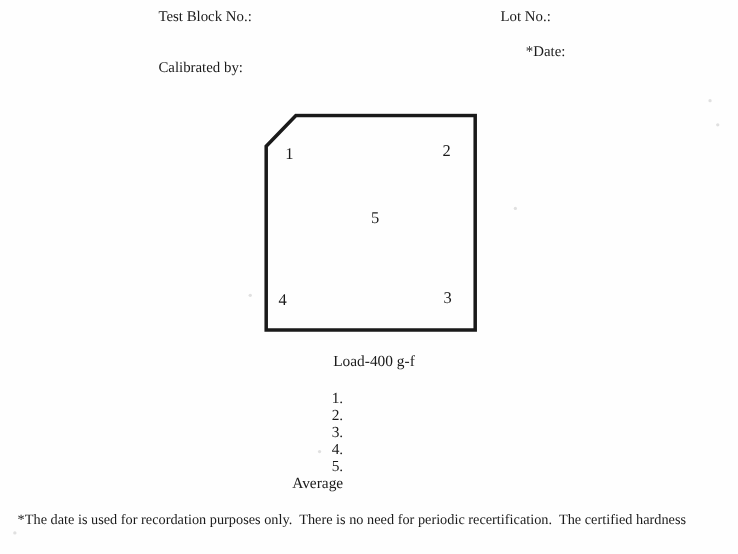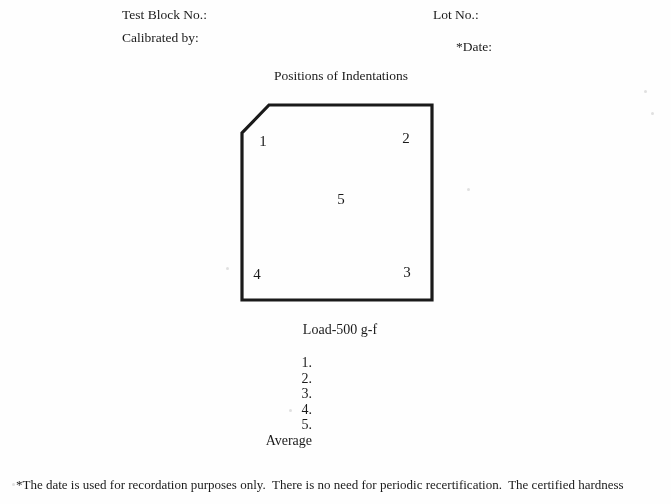--- a/index.html
+++ b/index.html
@@ -6,24 +6,24 @@
   .page {
     position: relative;
     width: 671px;
     height: 504px;
     background: #fefefe;
     font-family: "Liberation Serif", "DejaVu Serif", serif;
     color: #1a1a1a;
     overflow: hidden;
   }
   .abs { position: absolute; white-space: pre; }
-  .label { font-size: 13.5px; }
+  .label { font-size: 13.5px; margin-left: 22px; }
   .lbl-test-block { left: 122px; top: 7px; }
   .lbl-lot        { left: 433px; top: 7px; }
-  .lbl-calibrated { left: 122px; top: 30px; }
+  .lbl-calibrated { left: 122px; top: 53px; }
   .lbl-date       { left: 456px; top: 39px; }
 
   .diagram-title {
     left: 341px; top: 68px;
     transform: translateX(-50%);
     font-size: 13.5px;
   }
 
   .block-outline { position: absolute; left: 240px; top: 103px; }
 
@@ -53,54 +53,52 @@
     font-size: 14px;
     line-height: 15.6px;
   }
   .measure-item { white-space: pre; }
 
   .footnote {
     position: absolute;
     left: 16px; top: 463px;
     font-size: 13px;
     line-height: 18.5px;
-    margin-top: 13px;
   }
   .fn-line { white-space: pre; }
 
   .speck {
     position: absolute;
     width: 3px; height: 3px;
     border-radius: 50%;
     background: rgba(70, 70, 70, 0.16);
   }
 </style>
 </head>
 <body>
 
 <div class="page">
 
   <div class="abs label lbl-test-block">Test Block No.:</div>
   <div class="abs label lbl-lot">Lot No.:</div>
   <div class="abs label lbl-calibrated">Calibrated by:</div>
   <div class="abs label lbl-date">*Date:</div>
 
-  <div class="abs diagram-title">Positions of Indentations</div>
 
   <svg class="block-outline" width="194" height="199" viewBox="0 0 194 199" aria-hidden="true">
     <polygon points="29,2 192,2 192,197 2,197 2,30" fill="none" stroke="#1a1a1a" stroke-width="3.2" stroke-linejoin="miter"></polygon>
   </svg>
 
   <span class="pos-num pos-1">1</span>
   <span class="pos-num pos-2">2</span>
   <span class="pos-num pos-5">5</span>
   <span class="pos-num pos-4">4</span>
   <span class="pos-num pos-3">3</span>
 
-  <div class="abs load-label">Load-500 g-f</div>
+  <div class="abs load-label">Load-400 g-f</div>
 
   <div class="measure-list">
     <div class="measure-item">1.</div>
     <div class="measure-item">2.</div>
     <div class="measure-item">3.</div>
     <div class="measure-item">4.</div>
     <div class="measure-item">5.</div>
     <div class="measure-item">Average</div>
   </div>
 

